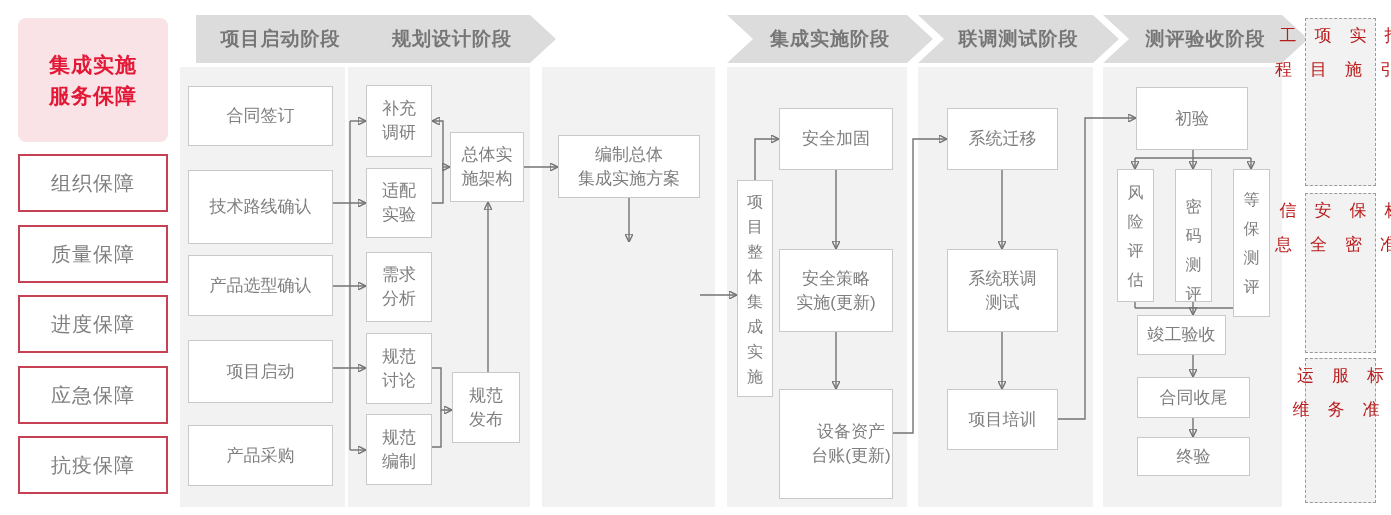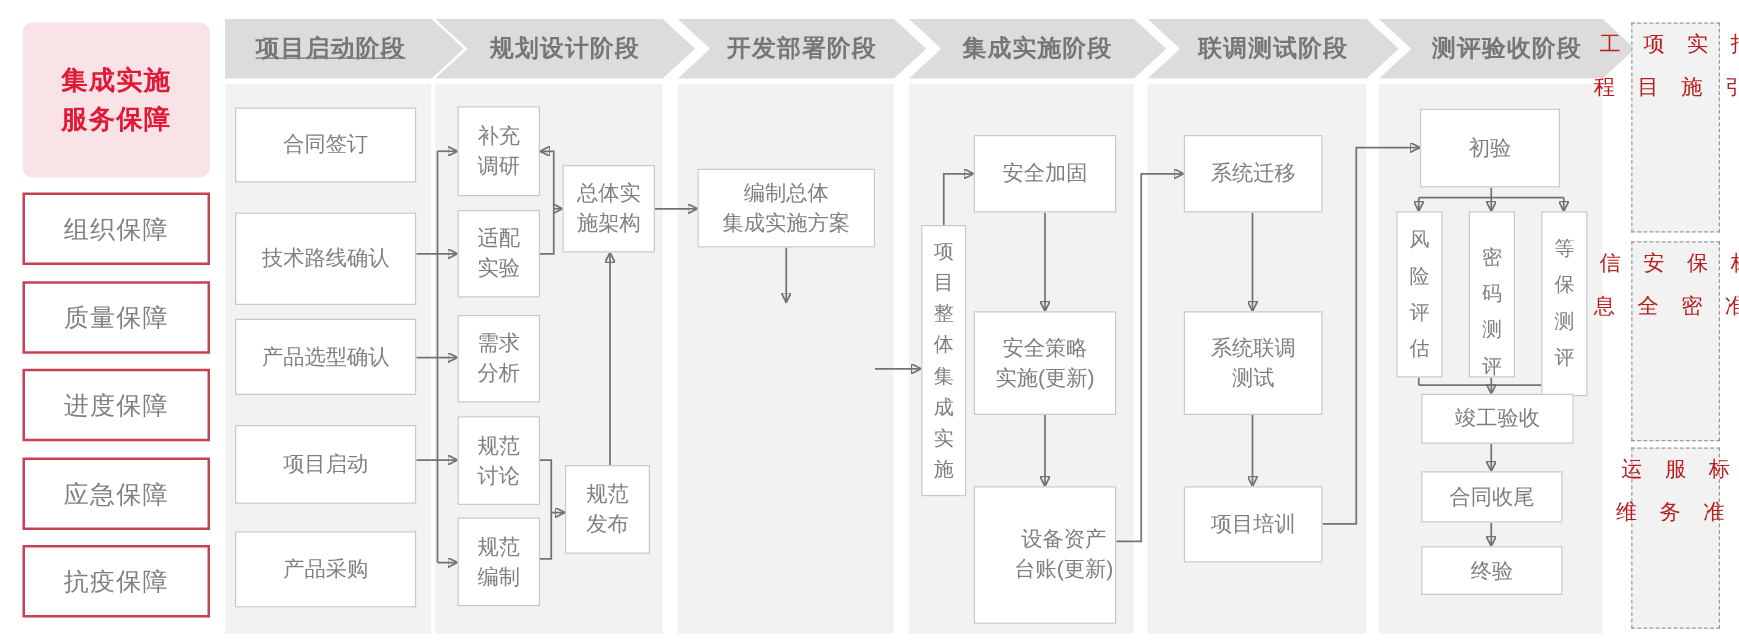--- a/index.html
+++ b/index.html
@@ -63,23 +63,22 @@
   <div class="side-title">
     <div>集成实施</div>
     <div>服务保障</div>
   </div>
   <div class="side-item" style="top:154px;">组织保障</div>
   <div class="side-item" style="top:225px;">质量保障</div>
   <div class="side-item" style="top:295px;">进度保障</div>
   <div class="side-item" style="top:366px;">应急保障</div>
   <div class="side-item" style="top:436px;">抗疫保障</div>
 
-  <div class="hdr hdr-first" style="left:180px;width:191px;text-decoration:underline;">项目启动阶段</div>
+  <div class="hdr hdr-first" style="left:196px;width:191px;">项目启动阶段</div>
   <div class="hdr" style="left:348px;width:208px;">规划设计阶段</div>
-  <div class="hdr" style="left:542px;width:199px;">开发部署阶段</div>
   <div class="hdr" style="left:727px;width:206px;">集成实施阶段</div>
   <div class="hdr" style="left:918px;width:201px;">联调测试阶段</div>
   <div class="hdr" style="left:1103px;width:205px;">测评验收阶段</div>
 
   <div class="panel" style="left:180px;width:165px;"></div>
   <div class="panel" style="left:348px;width:182px;"></div>
   <div class="panel" style="left:542px;width:173px;"></div>
   <div class="panel" style="left:727px;width:180px;"></div>
   <div class="panel" style="left:918px;width:175px;"></div>
   <div class="panel" style="left:1103px;width:179px;"></div>
@@ -205,21 +204,21 @@
   </div>
   <div class="node vnode" style="left:1117px;top:169px;width:37px;height:133px;">
     <div class="vtext" style="line-height:29px;">风险评估</div>
   </div>
   <div class="node vnode" style="left:1175px;top:169px;width:37px;height:133px;">
     <div class="vtext" style="line-height:29px;margin-top:28px;">密码测评</div>
   </div>
   <div class="node vnode" style="left:1233px;top:169px;width:37px;height:148px;">
     <div class="vtext" style="line-height:29px;">等保测评</div>
   </div>
-  <div class="node" style="left:1137px;top:315px;width:122px;height:40px;">
+  <div class="node" style="left:1137px;top:315px;width:89px;height:40px;">
     <div class="nl">竣工验收</div>
   </div>
   <div class="node" style="left:1137px;top:377px;width:113px;height:41px;">
     <div class="nl">合同收尾</div>
   </div>
   <div class="node" style="left:1137px;top:437px;width:113px;height:39px;">
     <div class="nl">终验</div>
   </div>
 
   <div class="dash" style="top:18px;height:168px;">

